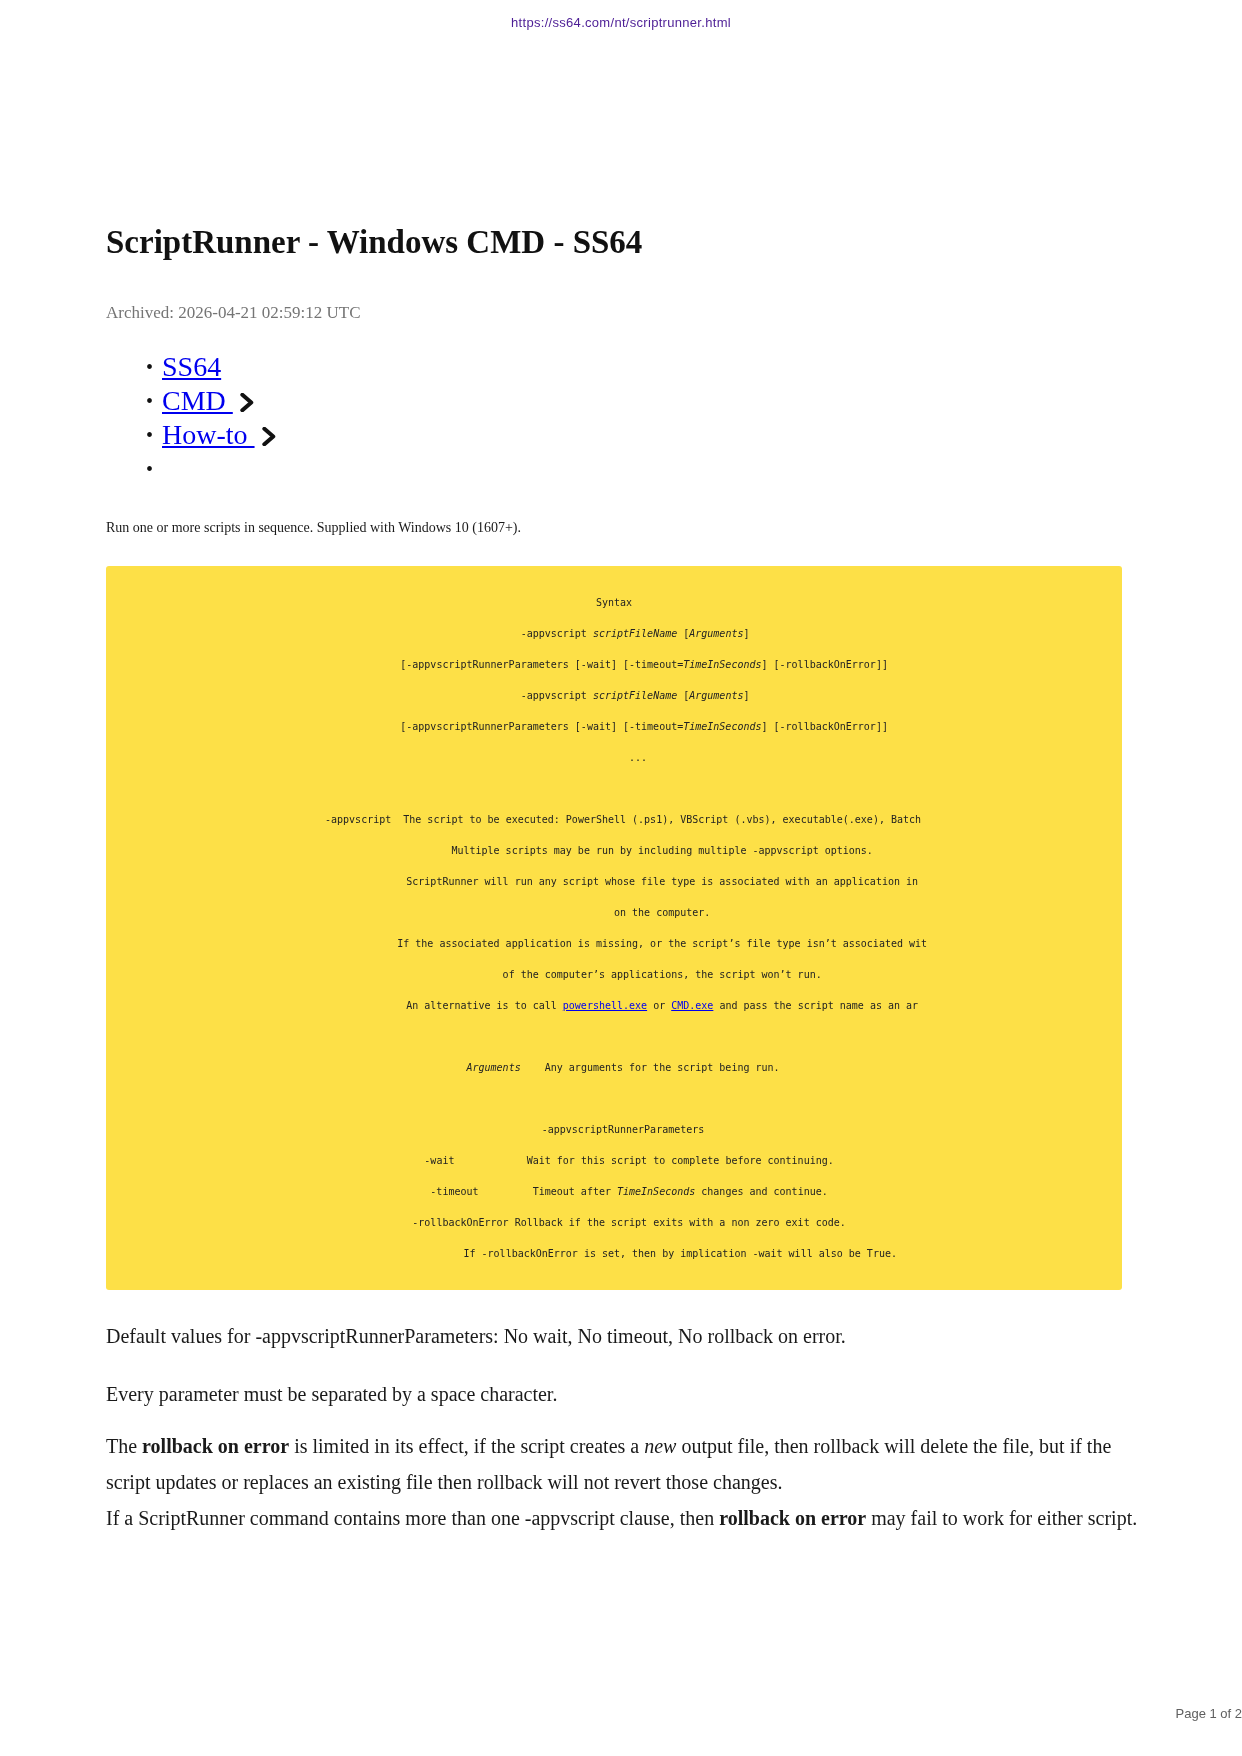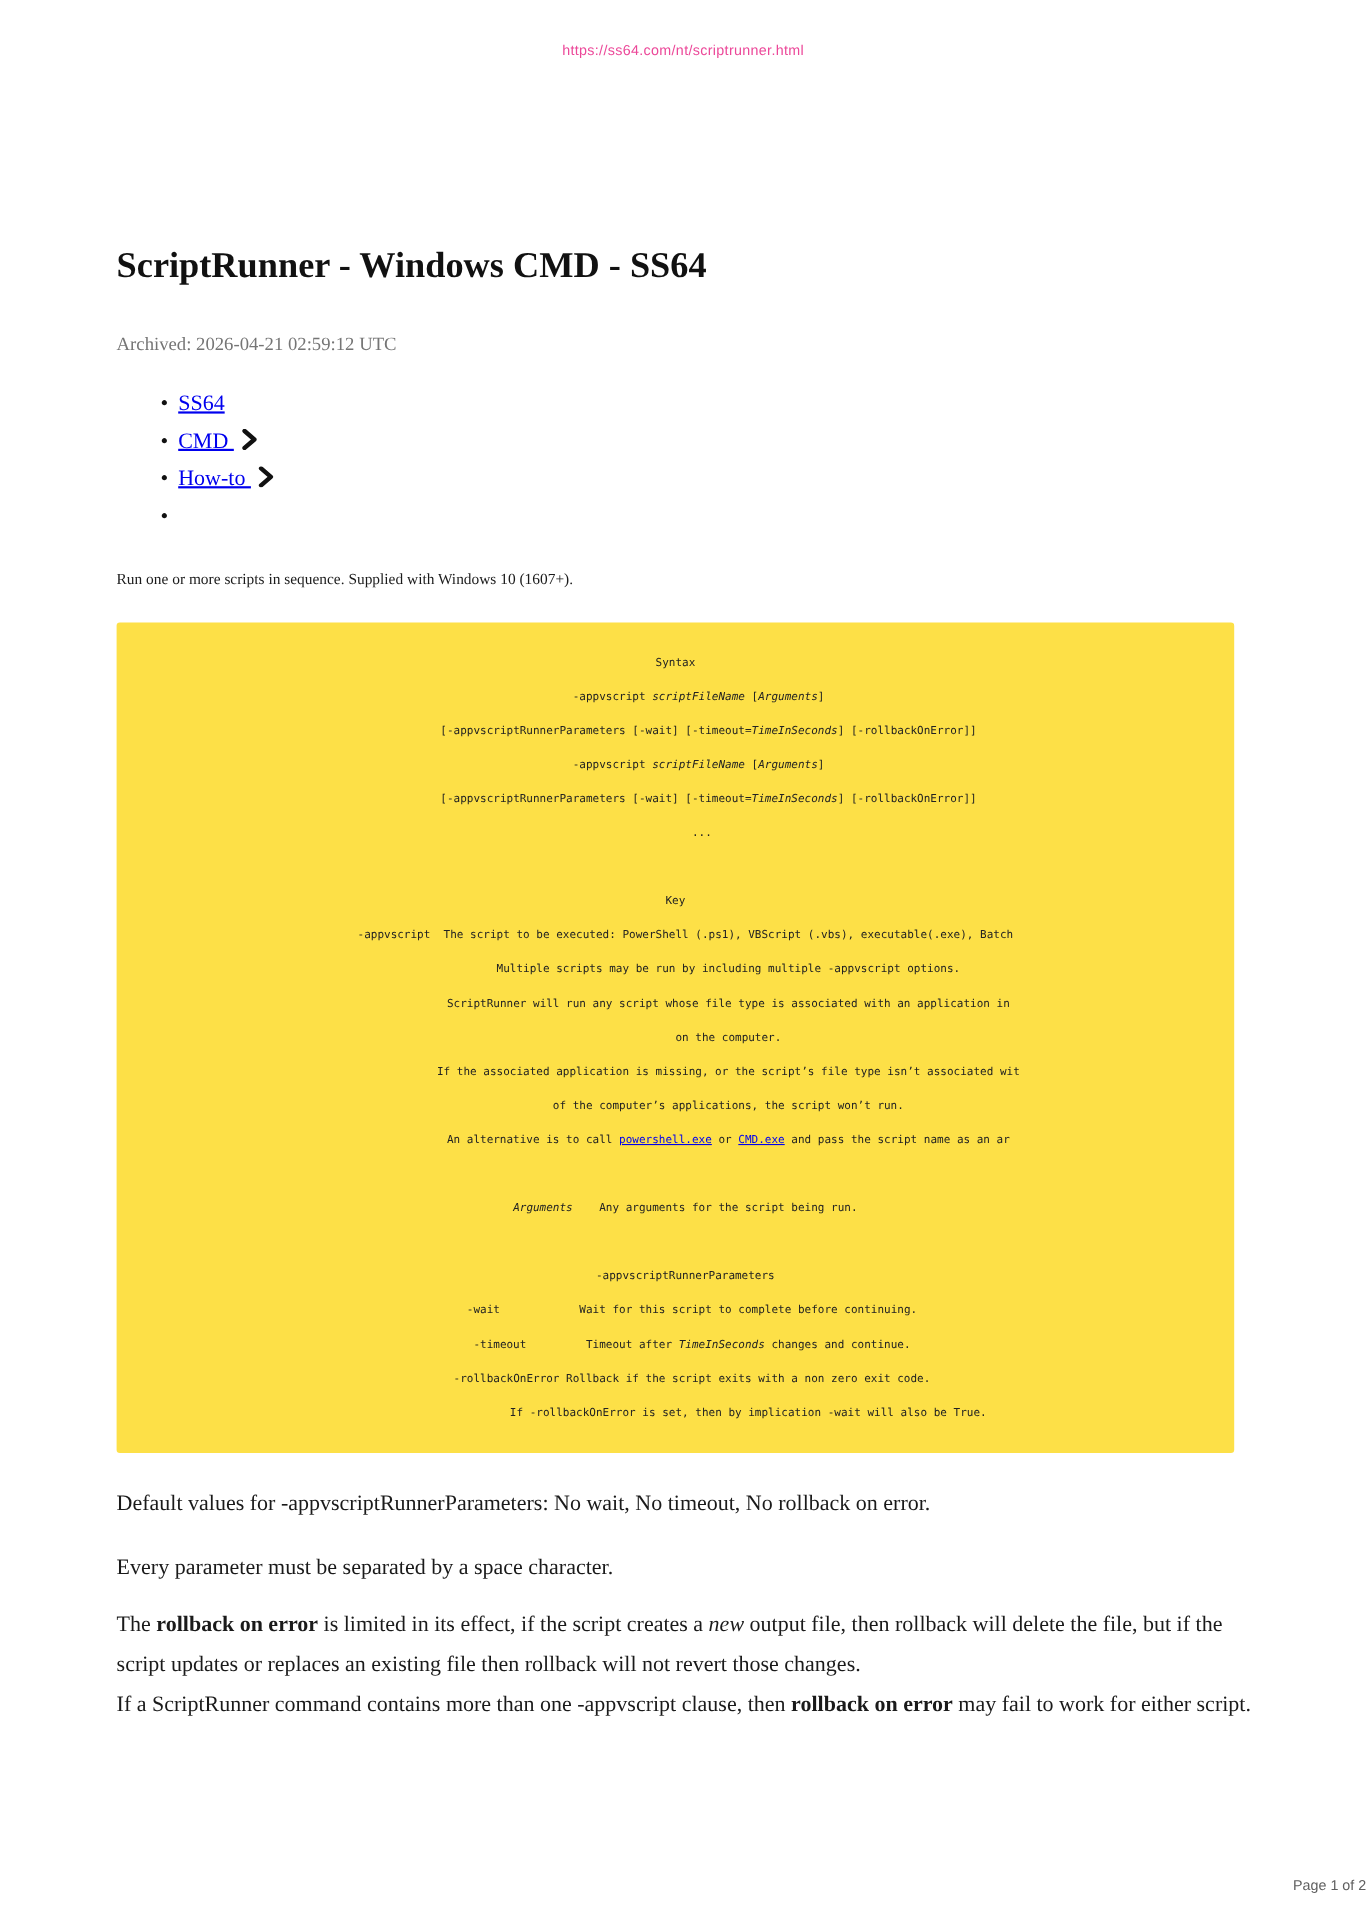--- a/index.html
+++ b/index.html
@@ -1,33 +1,33 @@
 <!DOCTYPE html>
 <html><head>
 <meta charset="utf-8">
 <style>
   html,body { margin:0; padding:0; background:#ffffff; }
   .page {
     position:relative; width:1242px; height:1756px; background:#ffffff;
     font-family:"Liberation Serif", serif; color:#1a1a1a; overflow:hidden;
   }
   .url-header {
-    position:absolute; top:38px; left:0; width:100%; text-align:center;
-    font-family:"Liberation Sans", sans-serif; font-size:13px; color:#ec4899;
+    position:absolute; top:15px; left:0; width:100%; text-align:center;
+    font-family:"Liberation Sans", sans-serif; font-size:13px; color:#4c1d95;
     letter-spacing:.3px;
   }
   .content { position:absolute; left:106px; top:14px; width:1032px; }
   h1.title {
     margin:210px 0 0 0; font-size:33px; line-height:36px; font-weight:bold; color:#111;
     font-family:"Liberation Serif", serif;
   }
   .archived { margin:43px 0 0 0; font-size:17px; line-height:20px; color:#757575; }
   ul.nav-list { margin:27px 0 0 0; padding:0; list-style:none; }
   ul.nav-list li {
-    position:relative; padding-left:56px; line-height:34px; font-size:20px; min-height:34px;
+    position:relative; padding-left:56px; line-height:34px; font-size:28px; min-height:34px;
   }
   ul.nav-list li::before {
     content:"\2022"; position:absolute; left:40px; top:0; color:#111; font-size:20px;
   }
   a.nav-link { color:#0000ee; text-decoration:underline; white-space:pre; }
   .chev { display:inline-block; margin-left:6px; vertical-align:-2px; }
   .intro { margin:28px 0 0 0; font-size:14px; line-height:27px; }
   .code-box {
     margin:25px 0 0 0; width:1016px; box-sizing:border-box; background:#fde047;
     border-radius:3px; padding:21px 18px; overflow:hidden;
@@ -70,21 +70,20 @@
     <p class="intro">Run one or more scripts in sequence. Supplied with Windows 10 (1607+).</p>
 
     <div class="code-box" id="code-box">
         <div class="code-line"><span>Syntax</span></div>
         <div class="code-line"><span>        -appvscript </span><span class="it">scriptFileName</span><span> [</span><span class="it">Arguments</span><span>] </span></div>
         <div class="code-line"><span>          [-appvscriptRunnerParameters [-wait] [-timeout=</span><span class="it">TimeInSeconds</span><span>] [-rollbackOnError]]</span></div>
         <div class="code-line"><span>        -appvscript </span><span class="it">scriptFileName</span><span> [</span><span class="it">Arguments</span><span>] </span></div>
         <div class="code-line"><span>          [-appvscriptRunnerParameters [-wait] [-timeout=</span><span class="it">TimeInSeconds</span><span>] [-rollbackOnError]]</span></div>
         <div class="code-line"><span>        ...</span></div>
         <div class="code-line">&nbsp;</div>
-        <div class="code-line"><span>Key</span></div>
         <div class="code-line"><span>   -appvscript  The script to be executed: PowerShell (.ps1), VBScript (.vbs), executable(.exe), Batch</span></div>
         <div class="code-line"><span>                Multiple scripts may be run by including multiple -appvscript options.</span></div>
         <div class="code-line"><span>                ScriptRunner will run any script whose file type is associated with an application in</span></div>
         <div class="code-line"><span>                on the computer.</span></div>
         <div class="code-line"><span>                If the associated application is missing, or the script’s file type isn’t associated wit</span></div>
         <div class="code-line"><span>                of the computer’s applications, the script won’t run.</span></div>
         <div class="code-line"><span>                An alternative is to call </span><a href="#" class="code-link">powershell.exe</a><span> or </span><a href="#" class="code-link">CMD.exe</a><span> and pass the script name as an ar</span></div>
         <div class="code-line">&nbsp;</div>
         <div class="code-line"><span>   </span><span class="it">Arguments</span><span>    Any arguments for the script being run.</span></div>
         <div class="code-line">&nbsp;</div>

